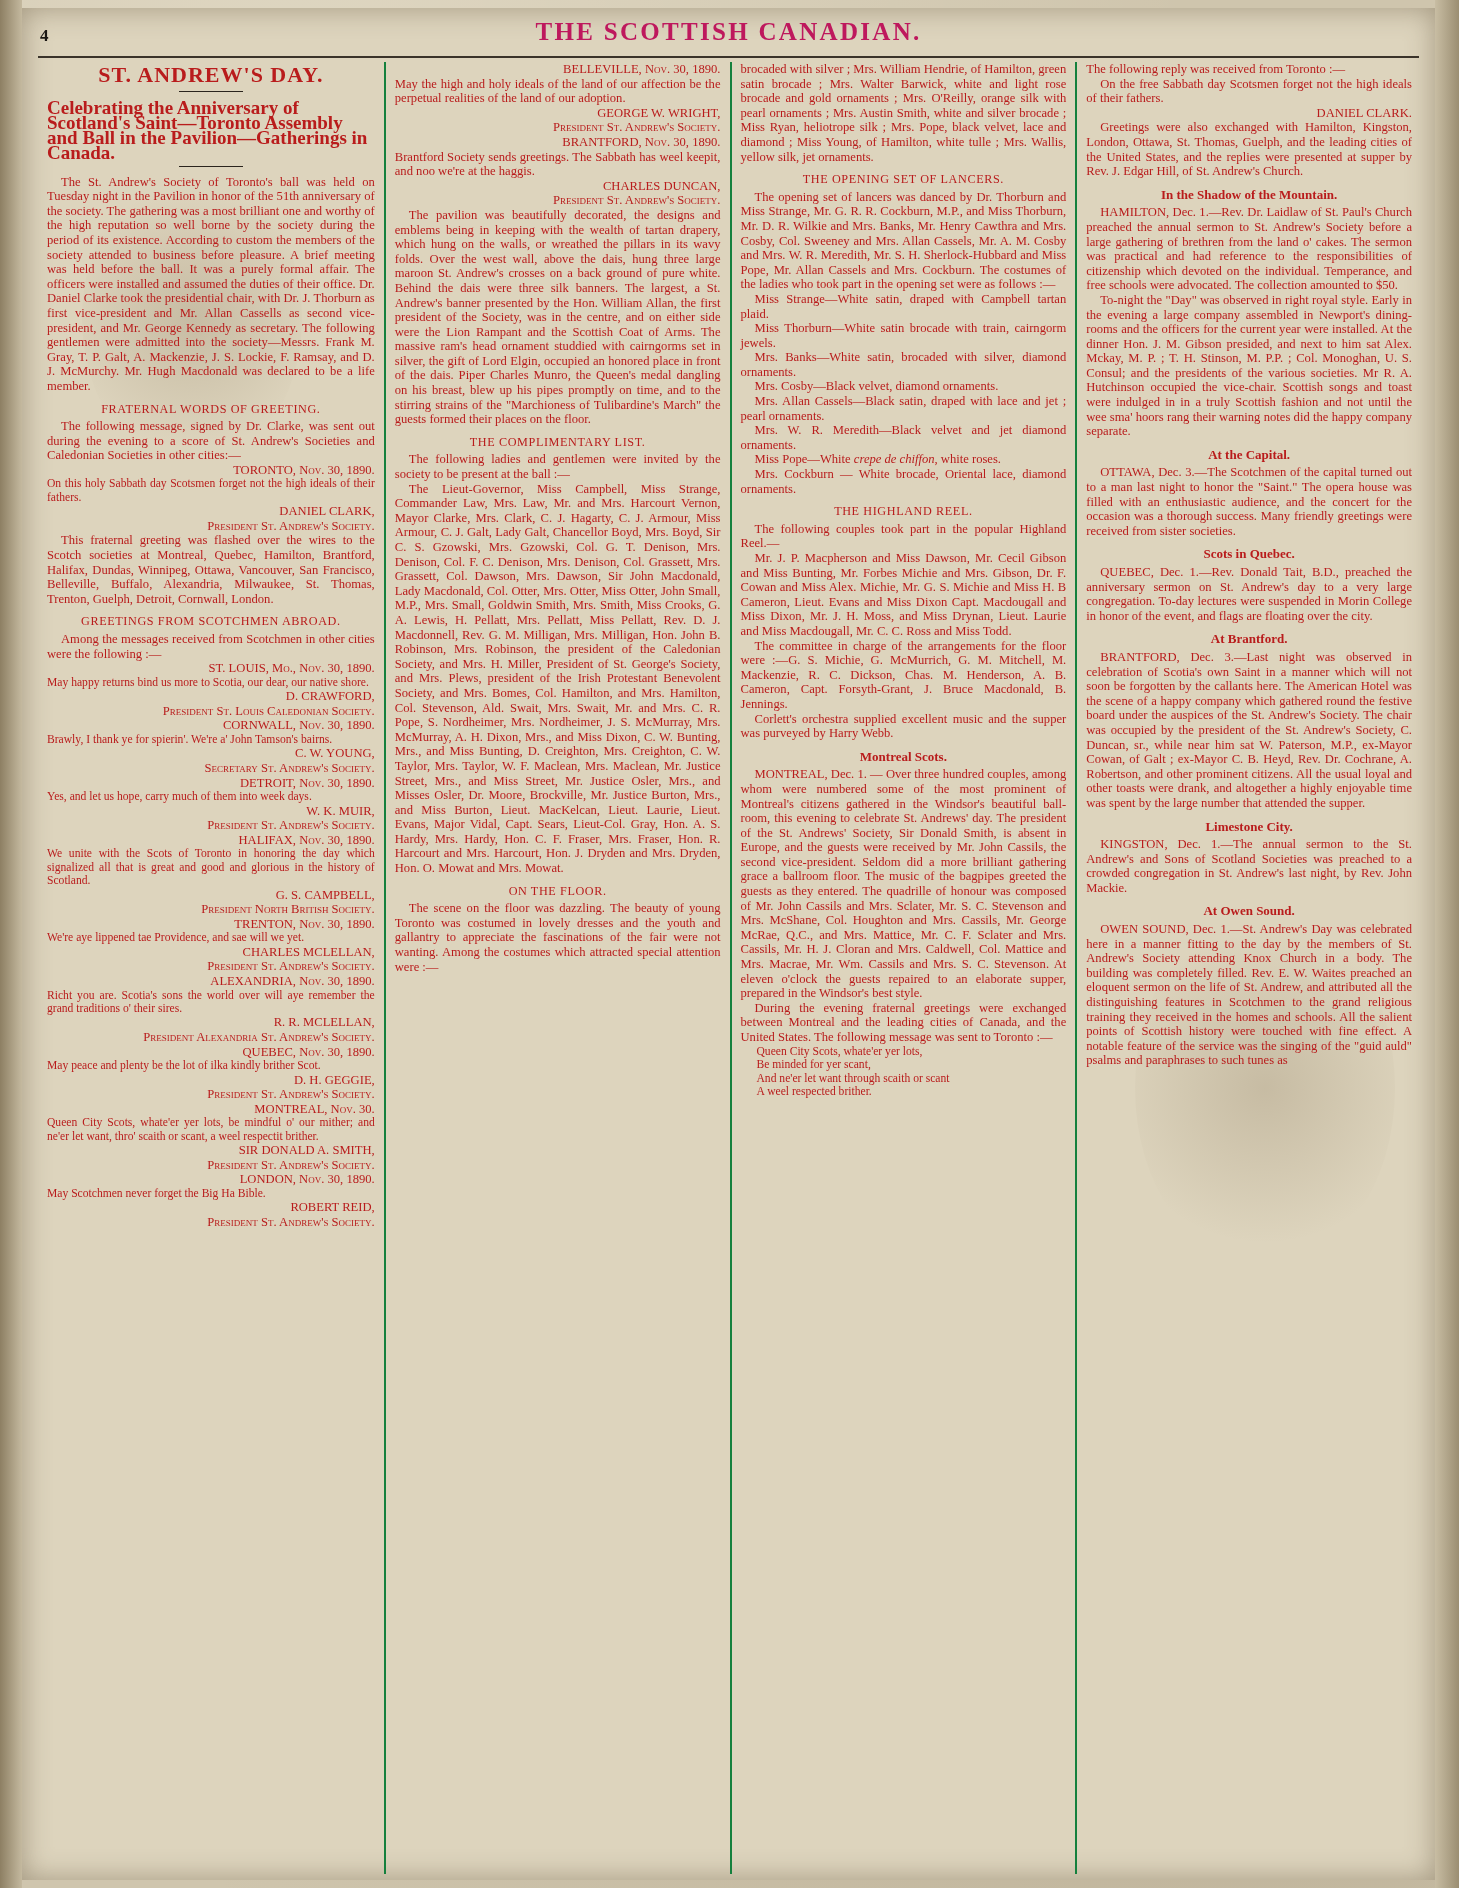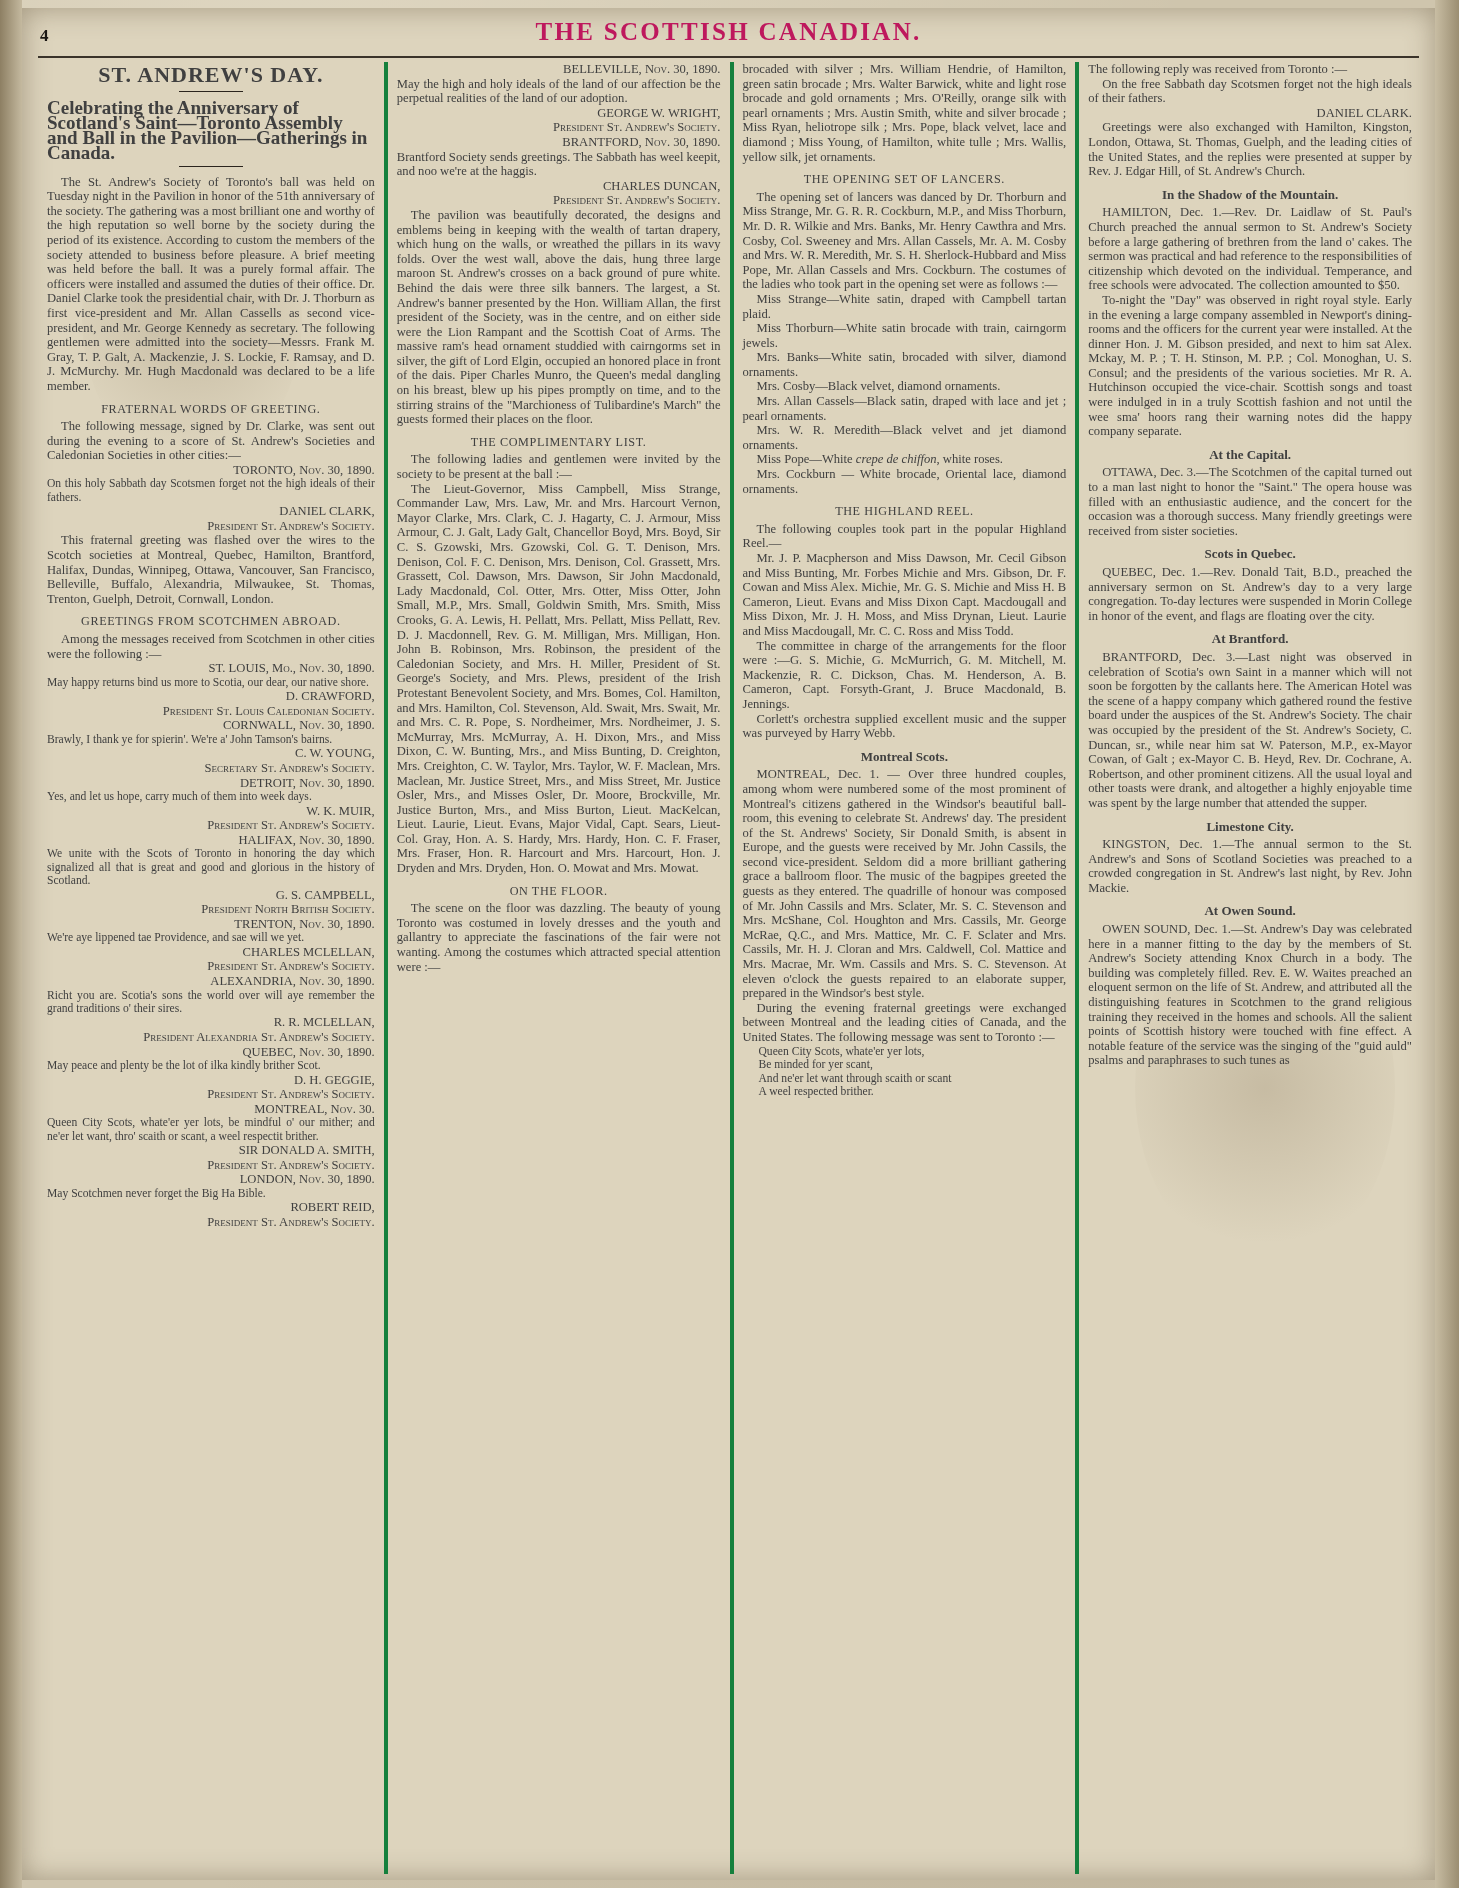--- a/index.html
+++ b/index.html
@@ -37,23 +37,23 @@
   }
   .cols{
     position:absolute;left:16px;right:14px;top:54px;bottom:6px;
     display:flex;
   }
   .col{
     position:relative;
     width:25%;
     padding:0 9px;
     box-sizing:border-box;
-    color:#404040;
-  }
-  .col + .col{border-left:4px solid #15803d;}
+    color:#b91c1c;
+  }
+  .col + .col{border-left:2px solid #15803d;}
   .colinner{
     font-size:12.6px;
     line-height:14.6px;
     text-align:justify;
     hyphens:auto;
   }
   h1.head{
     font-size:22px;
     text-align:center;
     letter-spacing:1px;

